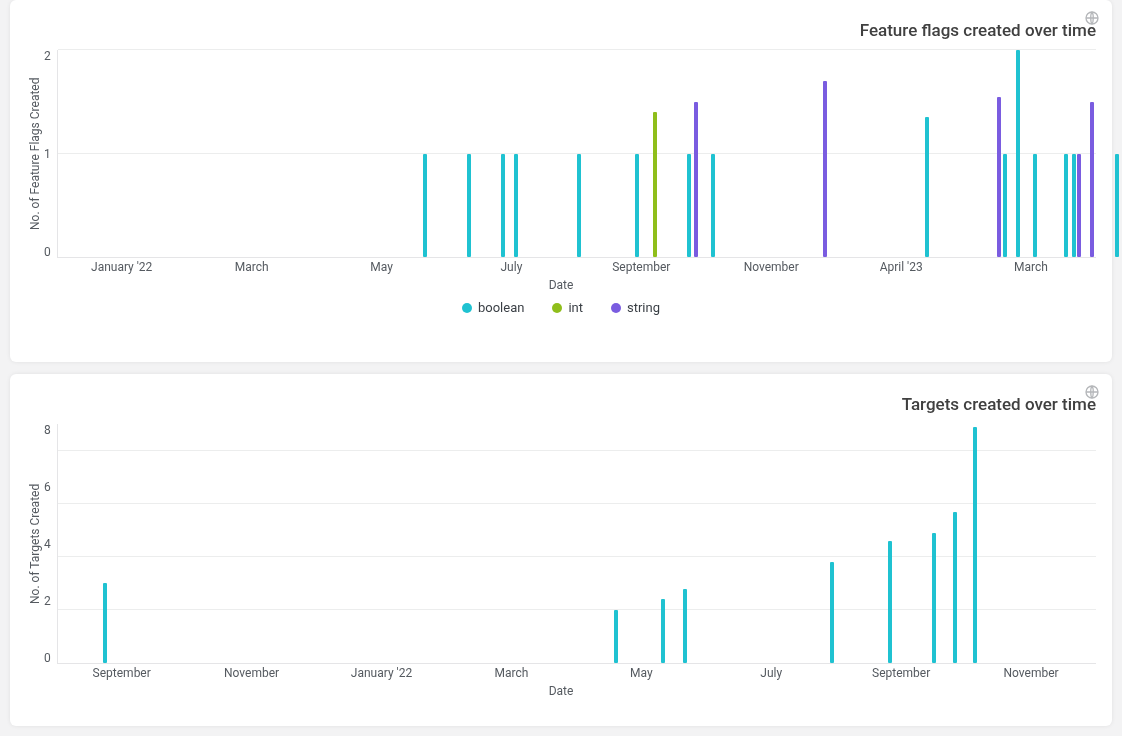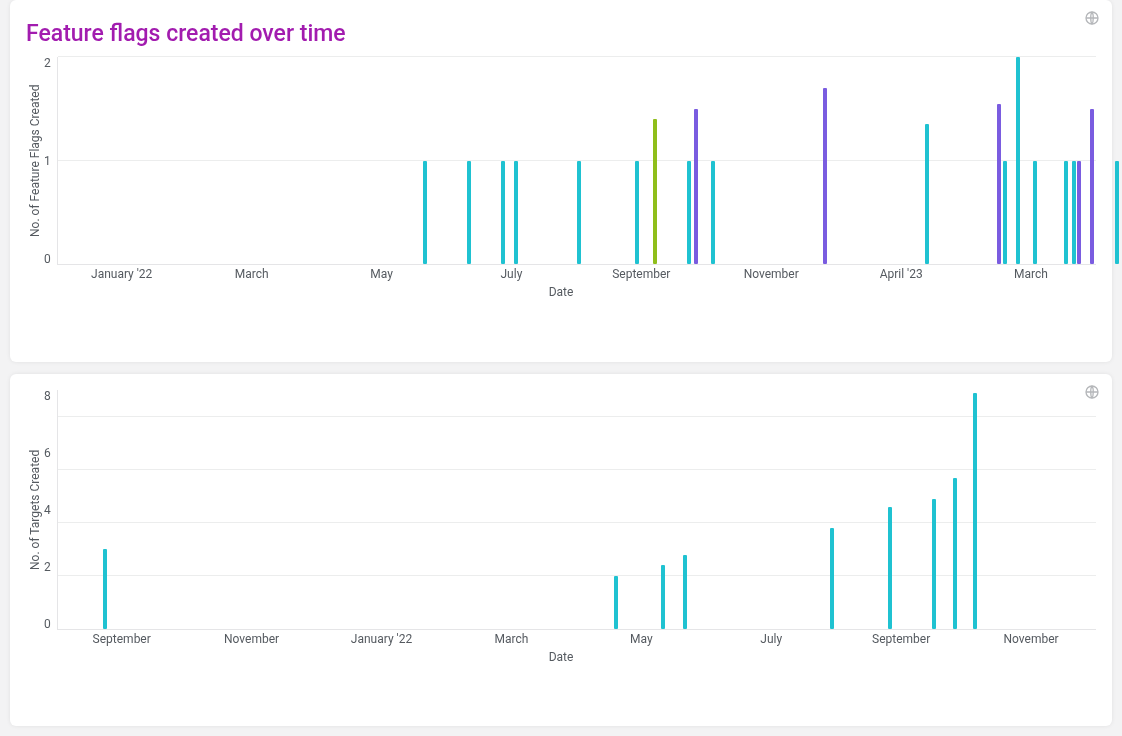--- a/index.html
+++ b/index.html
@@ -14,24 +14,24 @@
   }
   .card {
     background: #fff;
     border-radius: 6px;
     box-shadow: 0 0 4px rgba(0,0,0,0.08);
     position: relative;
     padding: 16px 16px 8px 16px;
     margin-bottom: 12px;
   }
   .card-title {
-    text-align: left;
-    font-size: 23px;
+    text-align: right;
+    font-size: 17px;
     font-weight: 500;
-    color: #a21caf;
+    color: #404040;
     margin: 4px 0 10px 0;
   }
   .globe-icon {
     position: absolute;
     top: 10px;
     right: 12px;
     width: 16px;
     height: 16px;
     color: #b5b7ba;
   }
@@ -174,29 +174,44 @@
           <div class="x-tick" style="left: 43.75%;">July</div>
           <div class="x-tick" style="left: 56.25%;">September</div>
           <div class="x-tick" style="left: 68.75%;">November</div>
           <div class="x-tick" style="left: 81.25%;">April '23</div>
           <div class="x-tick" style="left: 93.75%;">March</div>
         </div>
     </div>
   </div>
   <div class="x-axis-label">Date</div>
 
+  <div class="legend" id="legend-0">
+      <div class="legend-item">
+        <span class="swatch" style="background: rgb(31, 194, 209);"></span>
+        <span>boolean</span>
+      </div>
+      <div class="legend-item">
+        <span class="swatch" style="background: rgb(143, 190, 27);"></span>
+        <span>int</span>
+      </div>
+      <div class="legend-item">
+        <span class="swatch" style="background: rgb(122, 92, 224);"></span>
+        <span>string</span>
+      </div>
+    </div>
 </div>
 
 <div class="card" style="height:352px;">
   <span class="globe-icon">
     <svg viewBox="0 0 24 24" width="16" height="16" fill="none" stroke="currentColor" stroke-width="2">
       <circle cx="12" cy="12" r="9"></circle>
       <path d="M3 12h18M12 3c2.5 3 2.5 15 0 18M12 3c-2.5 3-2.5 15 0 18"></path>
     </svg>
   </span>
+  <div class="card-title">Targets created over time</div>
 
   <div class="chart-body" style="height:258px;">
     <div class="y-axis-label">No. of Targets Created</div>
 
     <div class="y-ticks" id="yticks-1">
         <div>8</div>
         <div>6</div>
         <div>4</div>
         <div>2</div>
         <div>0</div>

